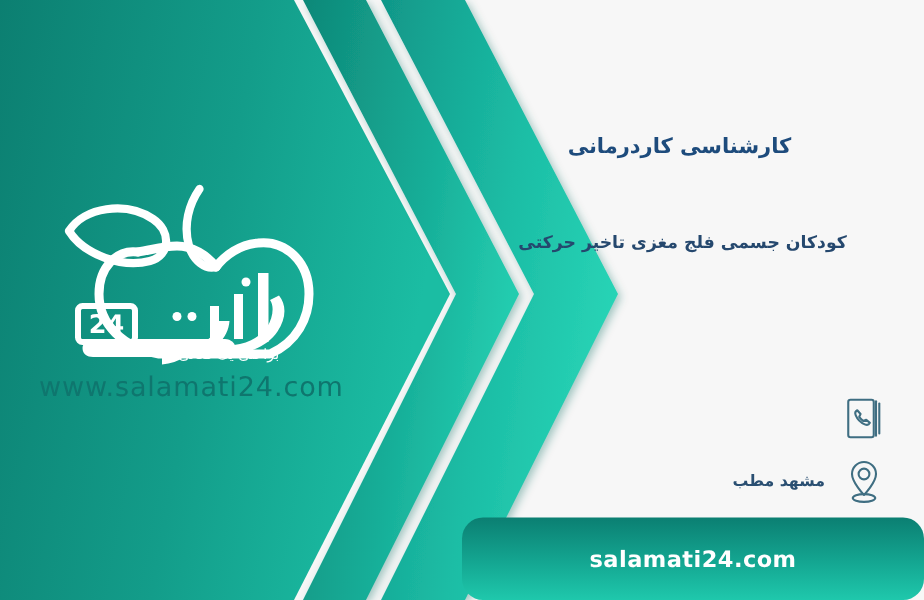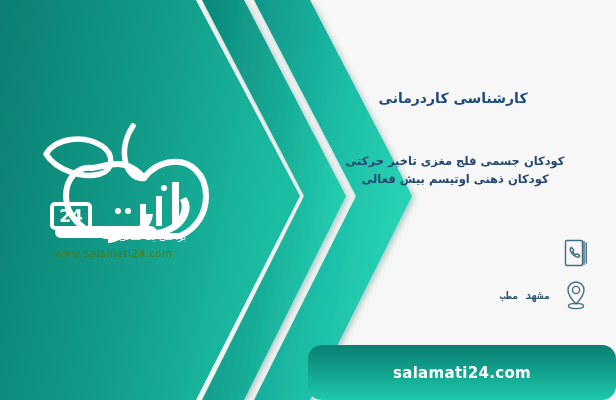--- a/index.html
+++ b/index.html
@@ -34,24 +34,24 @@
     width: 200px;
     height: 160px;
   }
   #logo svg { display:block; width:200px; height:160px; }
 
   .logo-url {
     position:absolute;
     left: 26px;
     top: 248px;
     width: 175px;
-    text-align: center;
-    color:#4d7c0f;
+    text-align: right;
+    color:#0f766e;
     font-family:"DejaVu Sans","Liberation Sans",sans-serif;
-    font-size: 10px;
+    font-size: 18px;
     letter-spacing: 0.6px;
     direction: ltr;
   }
   .logo-tagline {
     position:absolute;
     left: 95px;
     top: 231px;
     width: 115px;
     text-align: center;
     color:#ffffff;
@@ -104,25 +104,24 @@
     color: #25486e;
     font-size: 11.5px;
     line-height: 17.5px;
     font-weight: bold;
     white-space: nowrap;
   }
 
   
   #contact {
     position:absolute;
-    top: 232px;
+    top: 258px;
     right: 18px;
     width: 260px;
     direction: rtl;
-    font-family: Liberation Mono, monospace;
   }
   .contact-row {
     display:flex;
     align-items:center;
     justify-content:flex-start;
     height: 42px;
     padding-right: 4px;
   }
   .contact-icon {
     width: 36px;
@@ -232,21 +231,20 @@
 
   <div class="logo-tagline">براحتی یک فعالی</div>
   <div class="logo-url">www.salamati24.com</div>
 
   <div id="right">
 
     <div id="degree">کارشناسی کاردرمانی</div>
 
     <div id="specialties">
       <div class="spec-line">کودکان جسمی فلج مغزی تاخیر حرکتی</div>
-      <div class="spec-line">کودکان ذهنی اوتیسم بیش فعالی</div>
     </div>
 
     <div id="contact">
 
       <div class="contact-row">
         <span class="contact-icon">
           <svg width="26" height="30" viewBox="0 0 26 30" fill="none" stroke="#3f6e82" stroke-width="1.4" stroke-linecap="round" stroke-linejoin="round">
             <rect x="2.5" y="2.5" width="17" height="25" rx="1.5"></rect>
             <line x1="21" y1="3.5" x2="21" y2="26.5"></line>
             <line x1="23.2" y1="5" x2="23.2" y2="25"></line>

